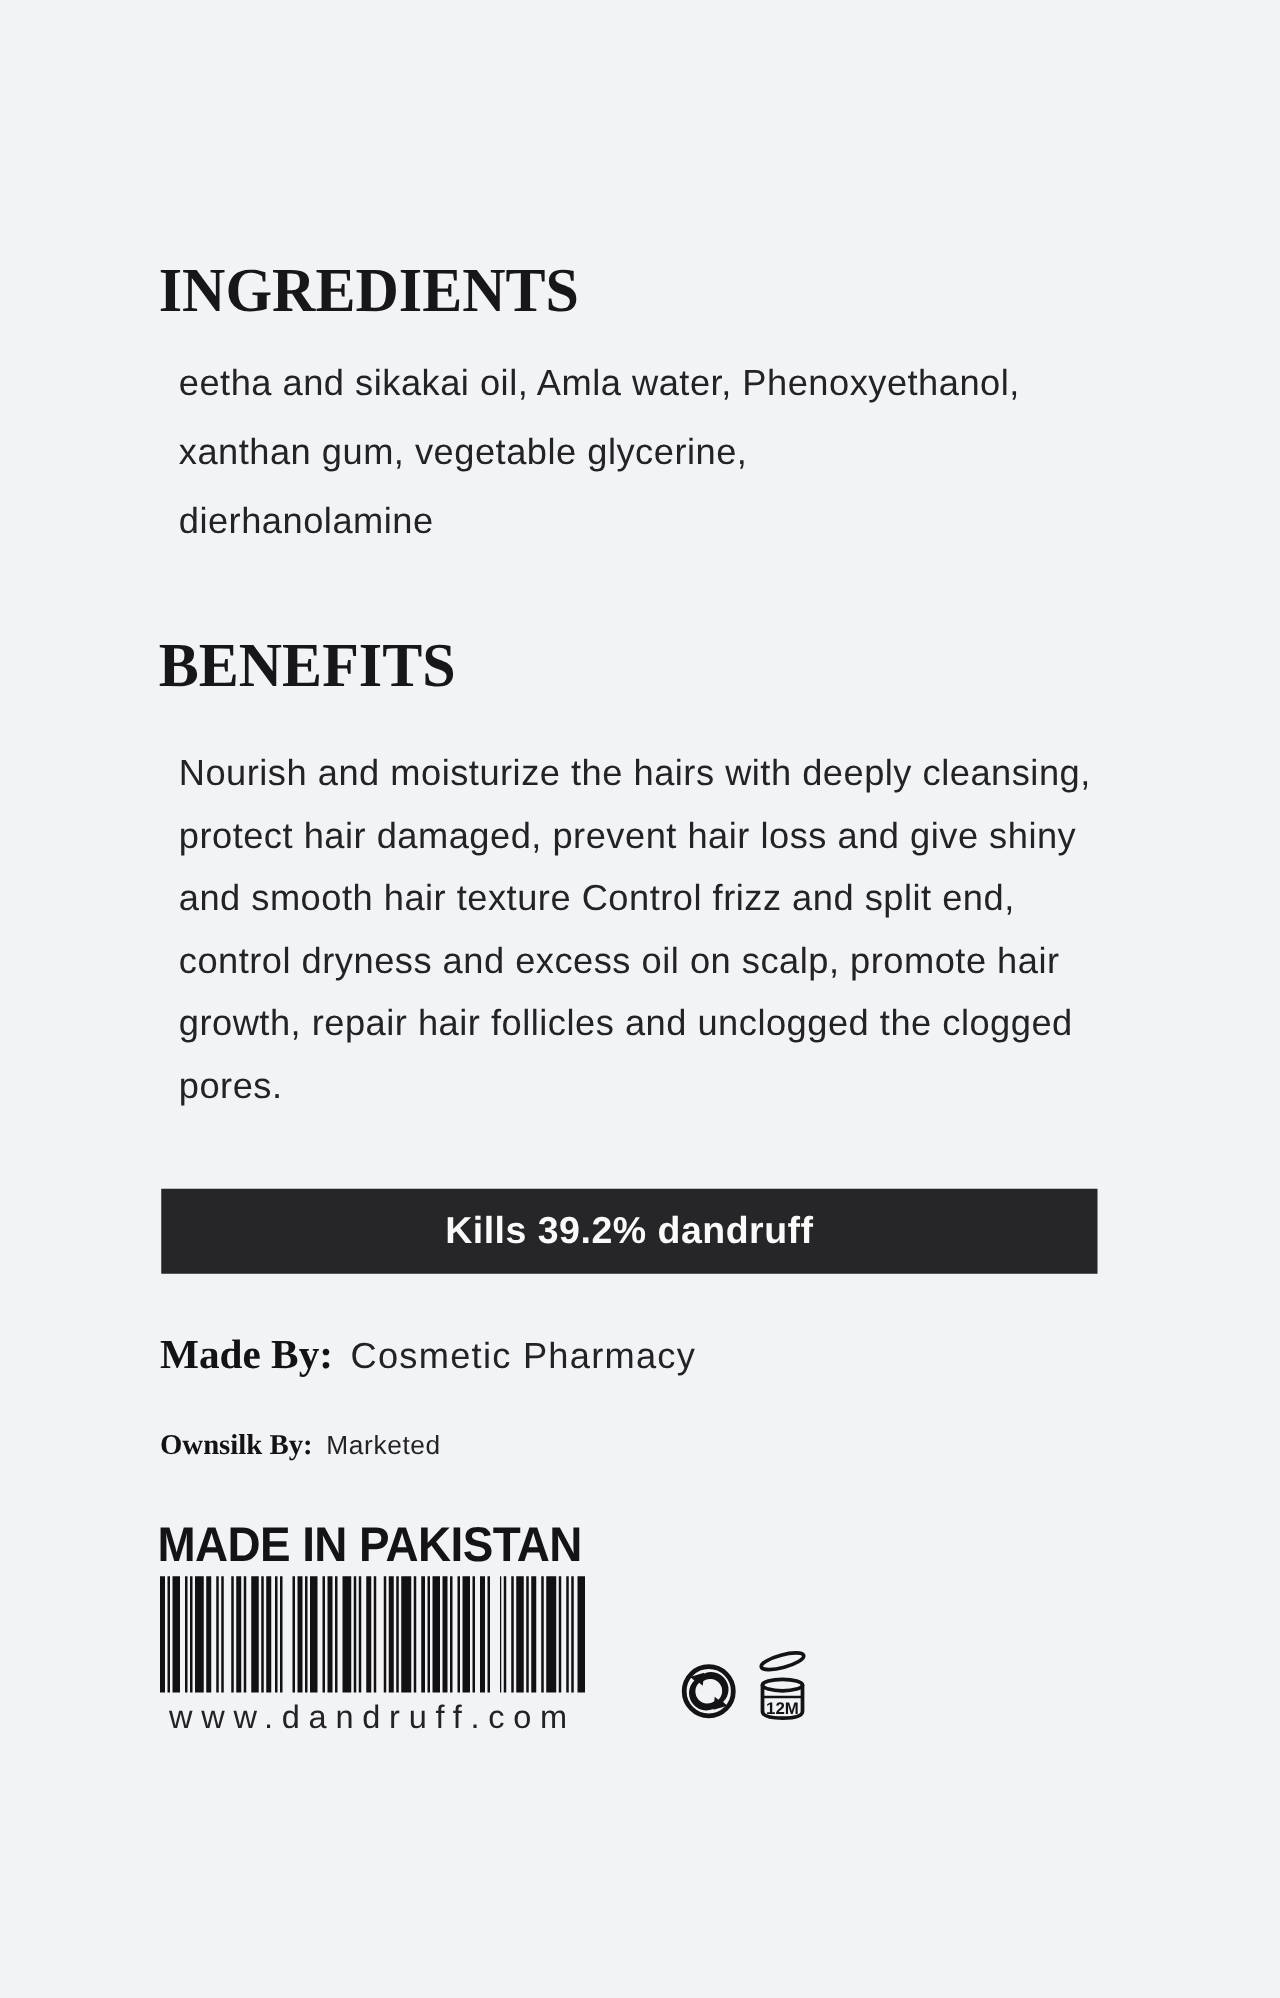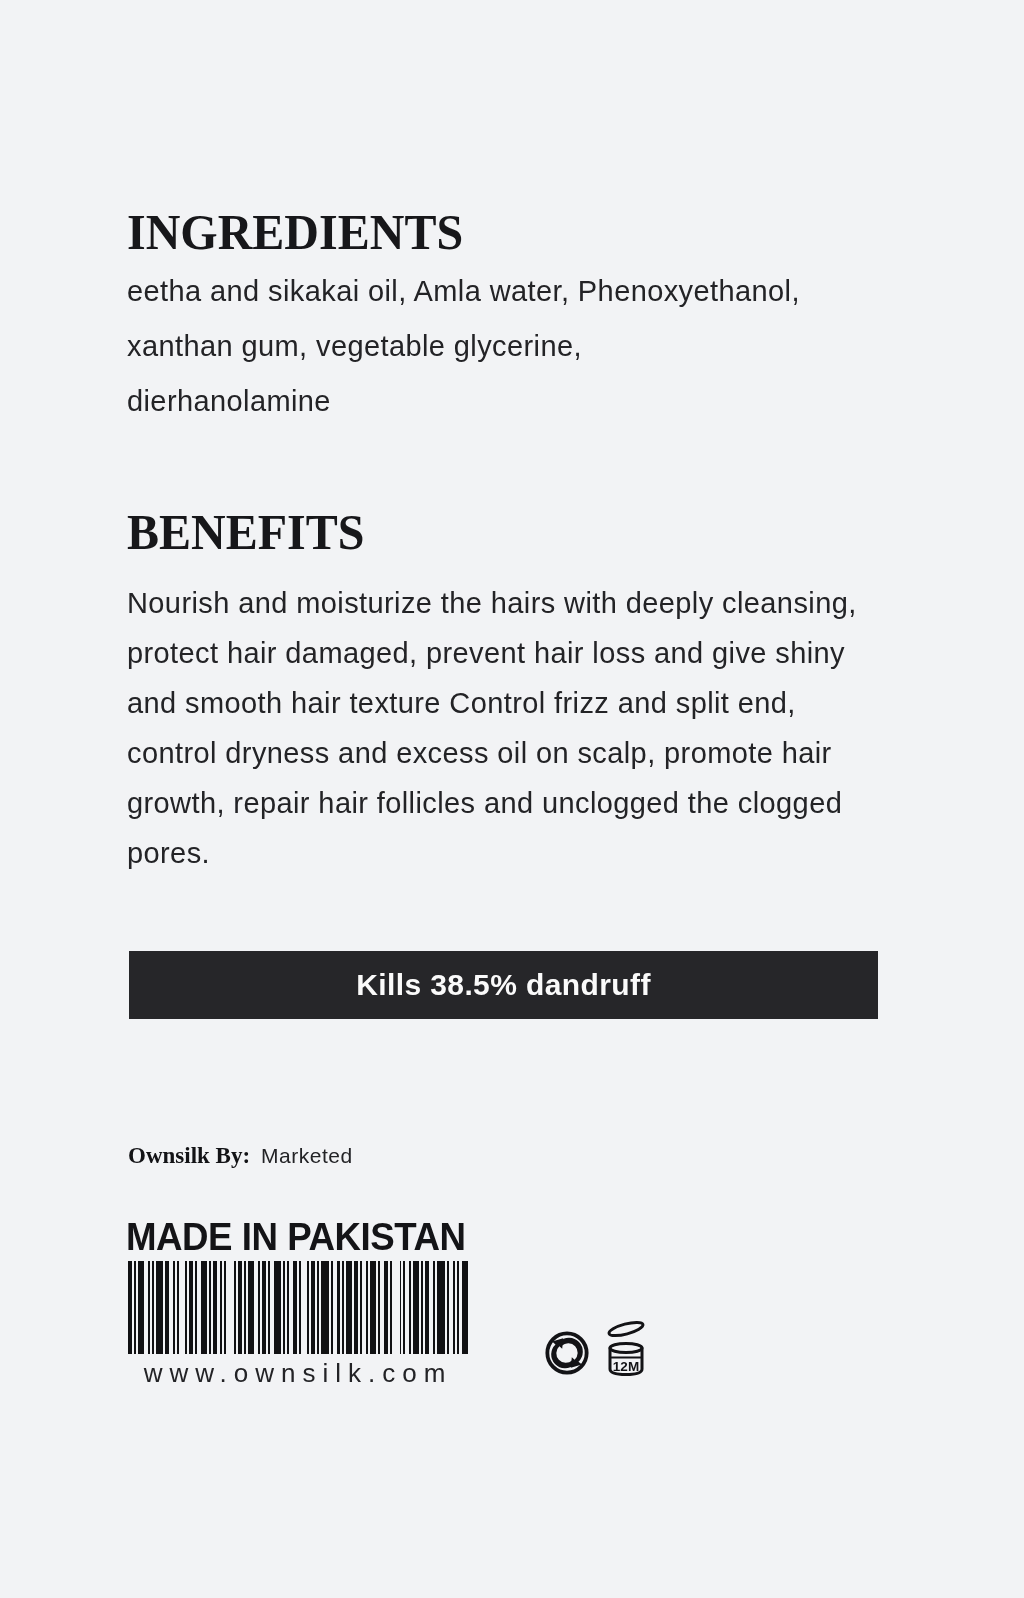--- a/index.html
+++ b/index.html
@@ -26,21 +26,21 @@
     color:#17171a;
     transform:scaleX(.96);
     transform-origin:left top;
     white-space:nowrap;
   }
   #ingredients-title{ top:203px; }
   #benefits-title{ top:503px; }
   .body-text{
     position:absolute;
     left:127px;
-    margin:0;
+    margin:16px;
     font-size:29px;
     font-weight:400;
     letter-spacing:.4px;
     color:#232326;
     white-space:pre-line;
   }
   #ingredients-text{ top:264px; width:790px; line-height:55px; }
   #benefits-text{ top:578px; width:800px; line-height:50px; }
   .banner{
     position:absolute;
@@ -161,23 +161,27 @@
   <h1 class="serif-head" id="benefits-title">BENEFITS</h1>
 
   <p class="body-text" id="benefits-text">Nourish and moisturize the hairs with deeply cleansing,
 protect hair damaged, prevent hair loss and give shiny
 and smooth hair texture Control frizz and split end,
 control dryness and excess oil on scalp, promote hair
 growth, repair hair follicles and unclogged the clogged
 pores.</p>
 
   <div class="banner">
-    <span>Kills 38.5% dandruff</span>
+    <span>Kills 39.2% dandruff</span>
   </div>
 
+  <div class="kv-row" id="made-by-row">
+    <span class="kv-key">Made By:</span>
+    <span class="kv-val">Cosmetic Pharmacy</span>
+  </div>
 
   <div class="kv-row" id="marketed-by-row">
     <span class="kv-key">Ownsilk By:</span>
     <span class="kv-val">Marketed</span>
   </div>
 
   <p id="origin-text">MADE IN PAKISTAN</p>
 
   <div id="barcode">
       <div class="bar" style="flex-grow: 2;"></div>
@@ -286,21 +290,21 @@
       <div class="gap" style="flex-grow: 1;"></div>
       <div class="bar" style="flex-grow: 1;"></div>
       <div class="gap" style="flex-grow: 2;"></div>
       <div class="bar" style="flex-grow: 1;"></div>
       <div class="gap" style="flex-grow: 1;"></div>
       <div class="bar" style="flex-grow: 1;"></div>
       <div class="gap" style="flex-grow: 2;"></div>
       <div class="bar" style="flex-grow: 3;"></div>
     </div>
 
-  <p id="website-url">www.ownsilk.com</p>
+  <p id="website-url">www.dandruff.com</p>
 
   <svg id="green-dot-icon" viewBox="0 0 48 48" xmlns="http://www.w3.org/2000/svg">
     <circle cx="24" cy="24" r="20.5" fill="none" stroke="#131316" stroke-width="4"></circle>
     <path id="gd-arrow" d="M12 32 A13.5 13.5 0 0 1 33 12 L36 8.5 L39.5 20 L28.5 19 L31 16
              A9.5 9.5 0 0 0 16.5 29.5 Z" fill="#131316" transform="rotate(-90 24 24)"></path>
     <use href="#gd-arrow" transform="rotate(180 24 24)"></use>
   </svg>
 
   <svg id="pao-icon" viewBox="0 0 56 62" xmlns="http://www.w3.org/2000/svg">
     <g fill="none" stroke="#131316" stroke-width="3" stroke-linejoin="round" stroke-linecap="round">

